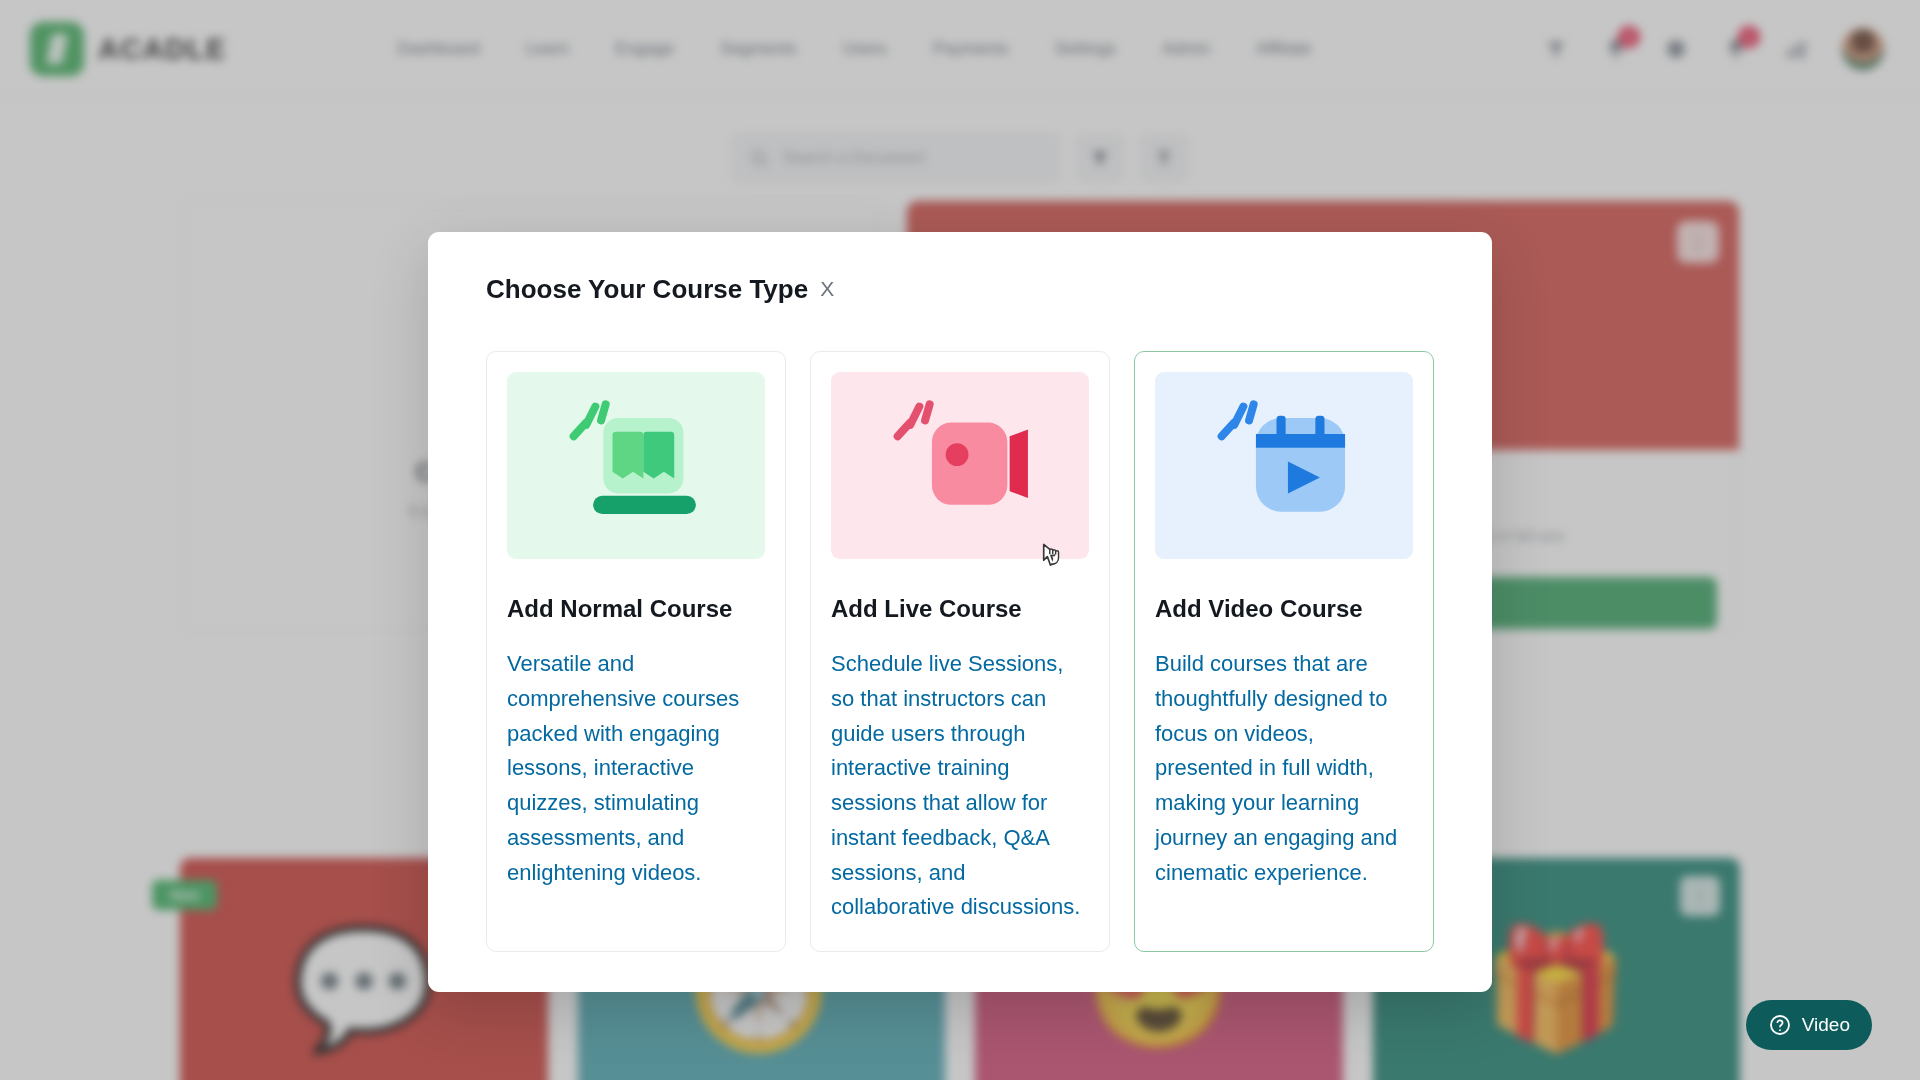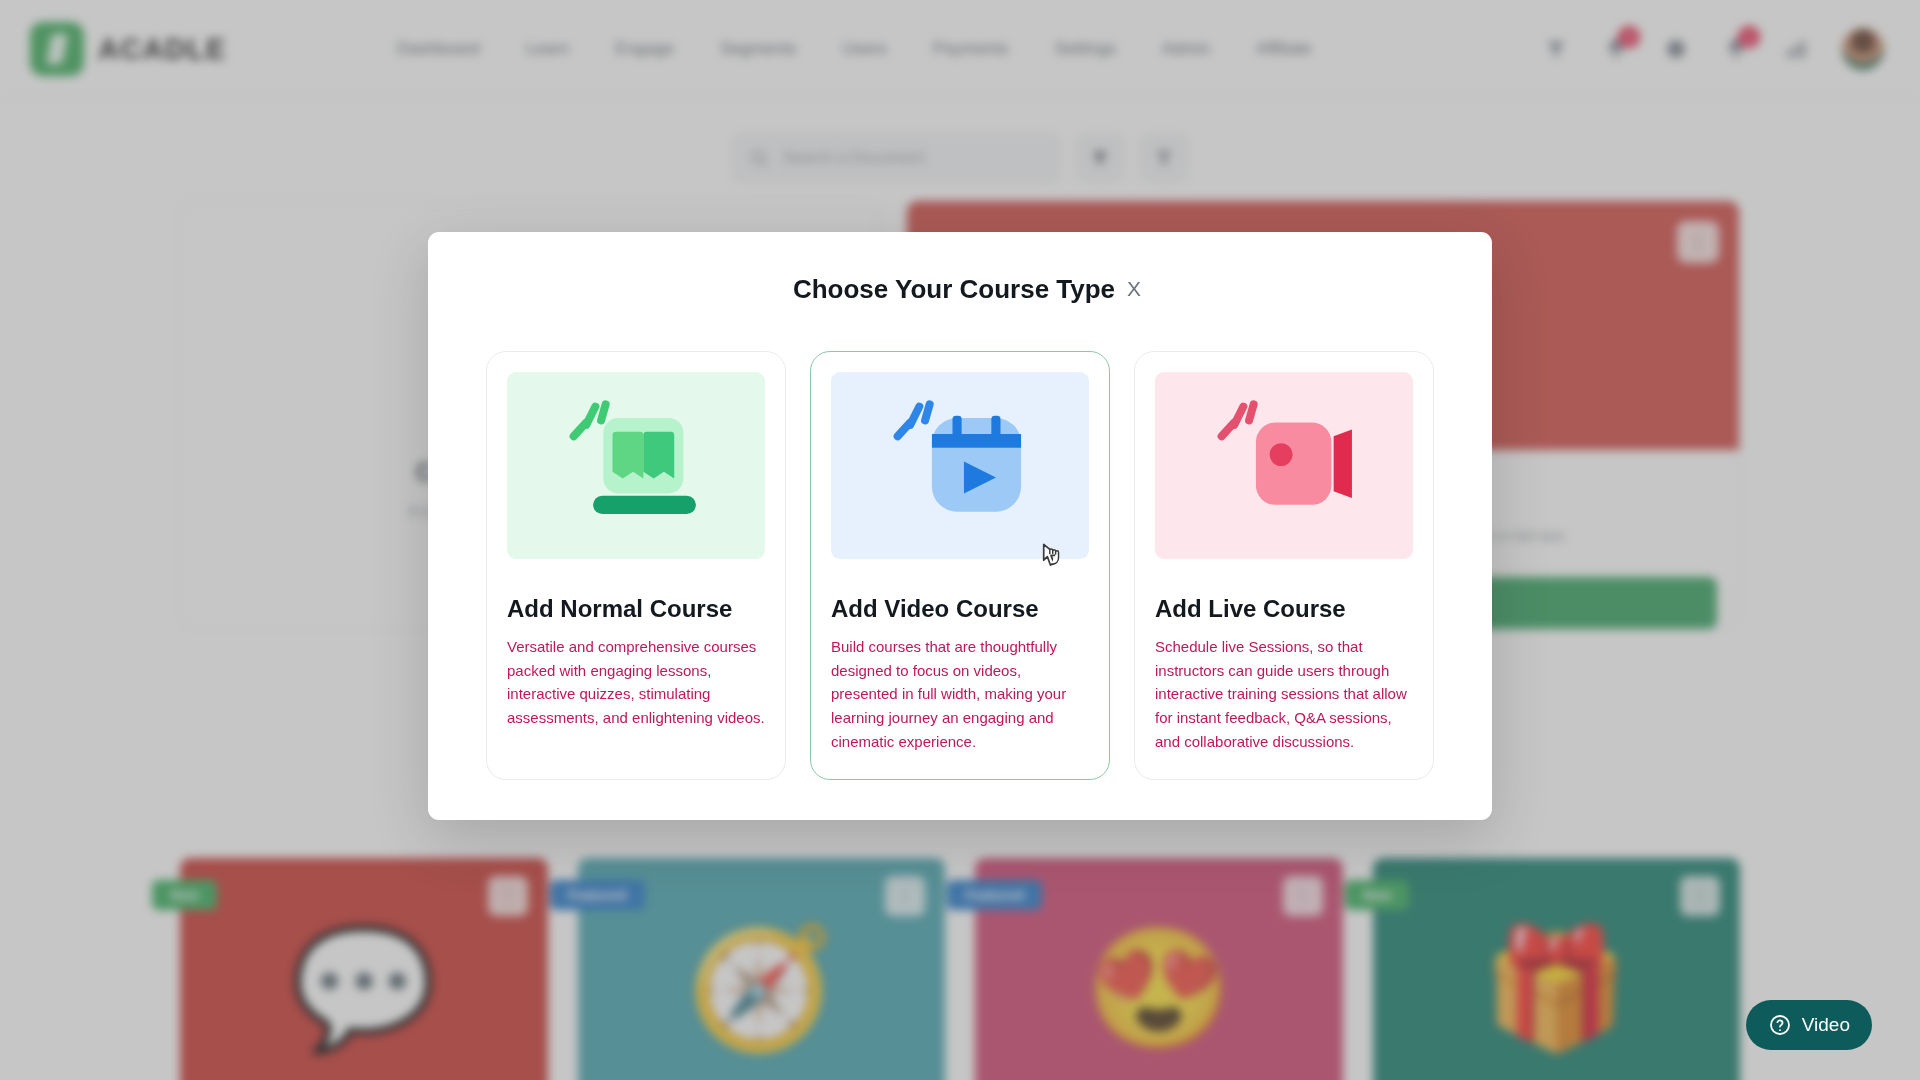--- a/index.html
+++ b/index.html
@@ -135,39 +135,39 @@
   .help svg { width:24px; height:24px; }
 
   
   #modal {
     position:absolute; z-index:20;
     left:428px; top:232px; width:1064px;
     background:#fff; border-radius:11px;
     box-shadow:0 18px 60px rgba(0,0,0,0.16);
     padding:42px 32px 40px 32px;
   }
-  .modal-head { display:flex; align-items:flex-start; justify-content:center; padding:0 0 0 26px; }
+  .modal-head { display:flex; align-items:flex-start; justify-content:flex-start; padding:0 0 0 26px; }
   .modal-title { font-size:26px; font-weight:700; color:#14181f; }
   .modal-close {
     font-size:21px; color:#6d747d; line-height:1; padding:4px 12px; cursor:pointer;
   }
 
   .cards { display:flex; gap:24px; margin-top:46px; padding:0 26px; }
   .ccard {
-    flex:1; border:1px solid #e9ebee; border-radius:20px;
+    flex:1; border:1px solid #e9ebee; border-radius:10px;
     padding:20px 20px 26px 20px; background:#fff;
     display:flex; flex-direction:column;
   }
   .ccard.selected { border:1.6px solid #8cc9a3; }
   .cimg {
     height:187px; border-radius:9px; display:flex; align-items:center; justify-content:center;
     position:relative;
   }
   .ctitle { font-size:24px; font-weight:700; color:#14181f; margin-top:36px; }
-  .cdesc { font-size:15px; line-height:1.58; color:#be185d; margin-top:12px; }
+  .cdesc { font-size:22px; line-height:1.58; color:#0369a1; margin-top:24px; }
   .cursor { position:absolute; left:608px; top:310px; z-index:30; width:30px; height:34px; }
 </style>
 </head>
 <body>
 
 <div id="root">
 
   <div id="app-bg">
 
     <div class="topbar">
@@ -325,20 +325,37 @@
               <line x1="49" y1="30" x2="53" y2="16"></line>
             </g>
             <rect x="51" y="28" width="70" height="66" rx="13" fill="#9ceebc" opacity="0.65"></rect>
             <path d="M62 40h21c2 0 3 1 3 3v38l-9-6-9 6-9-6V43c0-2 1-3 3-3z" fill="#5fd684"></path>
             <path d="M89 40h21c2 0 3 1 3 3v38l-9-6-9 6-9-6V43c0-2 1-3 3-3z" fill="#3ec97d"></path>
             <rect x="42" y="96" width="90" height="16" rx="8" fill="#16a06a"></rect>
           </svg>
         </div>
         <div class="ctitle">Add Normal Course</div>
         <div class="cdesc">Versatile and comprehensive courses packed with engaging lessons, interactive quizzes, stimulating assessments, and enlightening videos.</div>
+      </div>
+
+      <div class="ccard">
+        <div class="cimg" style="background:#fde7ec">
+          <svg viewBox="0 0 160 140" width="185" height="160">
+            <g stroke="#e4516f" stroke-width="7" stroke-linecap="round">
+              <line x1="36" y1="34" x2="44" y2="18"></line>
+              <line x1="25" y1="44" x2="36" y2="32"></line>
+              <line x1="49" y1="30" x2="53" y2="16"></line>
+            </g>
+            <rect x="55" y="32" width="66" height="72" rx="17" fill="#f98ba0"></rect>
+            <circle cx="77" cy="60" r="10" fill="#e53e5e"></circle>
+            <path d="M123 44l16-6v60l-16-6z" fill="#e02a4e"></path>
+          </svg>
+        </div>
+        <div class="ctitle">Add Live Course</div>
+        <div class="cdesc">Schedule live Sessions, so that instructors can guide users through interactive training sessions that allow for instant feedback, Q&amp;A sessions, and collaborative discussions.</div>
       </div>
 
       <div class="ccard selected">
         <div class="cimg" style="background:#e7f1fd">
           <svg viewBox="0 0 160 140" width="185" height="160">
             <g stroke="#2e86e8" stroke-width="7" stroke-linecap="round">
               <line x1="36" y1="34" x2="44" y2="18"></line>
               <line x1="25" y1="44" x2="36" y2="32"></line>
               <line x1="49" y1="30" x2="53" y2="16"></line>
             </g>
@@ -346,37 +363,20 @@
             <rect x="55" y="42" width="78" height="12" fill="#1f7ae0"></rect>
             <rect x="73" y="26" width="8" height="20" rx="3" fill="#1f7ae0"></rect>
             <rect x="107" y="26" width="8" height="20" rx="3" fill="#1f7ae0"></rect>
             <path d="M83 66l28 14-28 14z" fill="#1f7ae0"></path>
           </svg>
         </div>
         <div class="ctitle">Add Video Course</div>
         <div class="cdesc">Build courses that are thoughtfully designed to focus on videos, presented in full width, making your learning journey an engaging and cinematic experience.</div>
       </div>
 
-      <div class="ccard">
-        <div class="cimg" style="background:#fde7ec">
-          <svg viewBox="0 0 160 140" width="185" height="160">
-            <g stroke="#e4516f" stroke-width="7" stroke-linecap="round">
-              <line x1="36" y1="34" x2="44" y2="18"></line>
-              <line x1="25" y1="44" x2="36" y2="32"></line>
-              <line x1="49" y1="30" x2="53" y2="16"></line>
-            </g>
-            <rect x="55" y="32" width="66" height="72" rx="17" fill="#f98ba0"></rect>
-            <circle cx="77" cy="60" r="10" fill="#e53e5e"></circle>
-            <path d="M123 44l16-6v60l-16-6z" fill="#e02a4e"></path>
-          </svg>
-        </div>
-        <div class="ctitle">Add Live Course</div>
-        <div class="cdesc">Schedule live Sessions, so that instructors can guide users through interactive training sessions that allow for instant feedback, Q&amp;A sessions, and collaborative discussions.</div>
-      </div>
-
     </div>
 
     <svg class="cursor" viewBox="0 0 24 28">
       <path d="M6 2v13l3-3 2.5 7 3-1.2L12 11h5z" fill="#fff" stroke="#3a3a3a" stroke-width="1.4" stroke-linejoin="round"></path>
       <path d="M11 10v-3a1.2 1.2 0 012.4 0v3M13.4 10V7.6a1.2 1.2 0 012.4 0V10M15.8 10.2V8.4a1.2 1.2 0 012.4 0v4.6c0 3-2 5-4.6 5h-1.4" fill="#fff" stroke="#3a3a3a" stroke-width="1.2" stroke-linejoin="round"></path>
     </svg>
 
   </div>
 </div>
 

